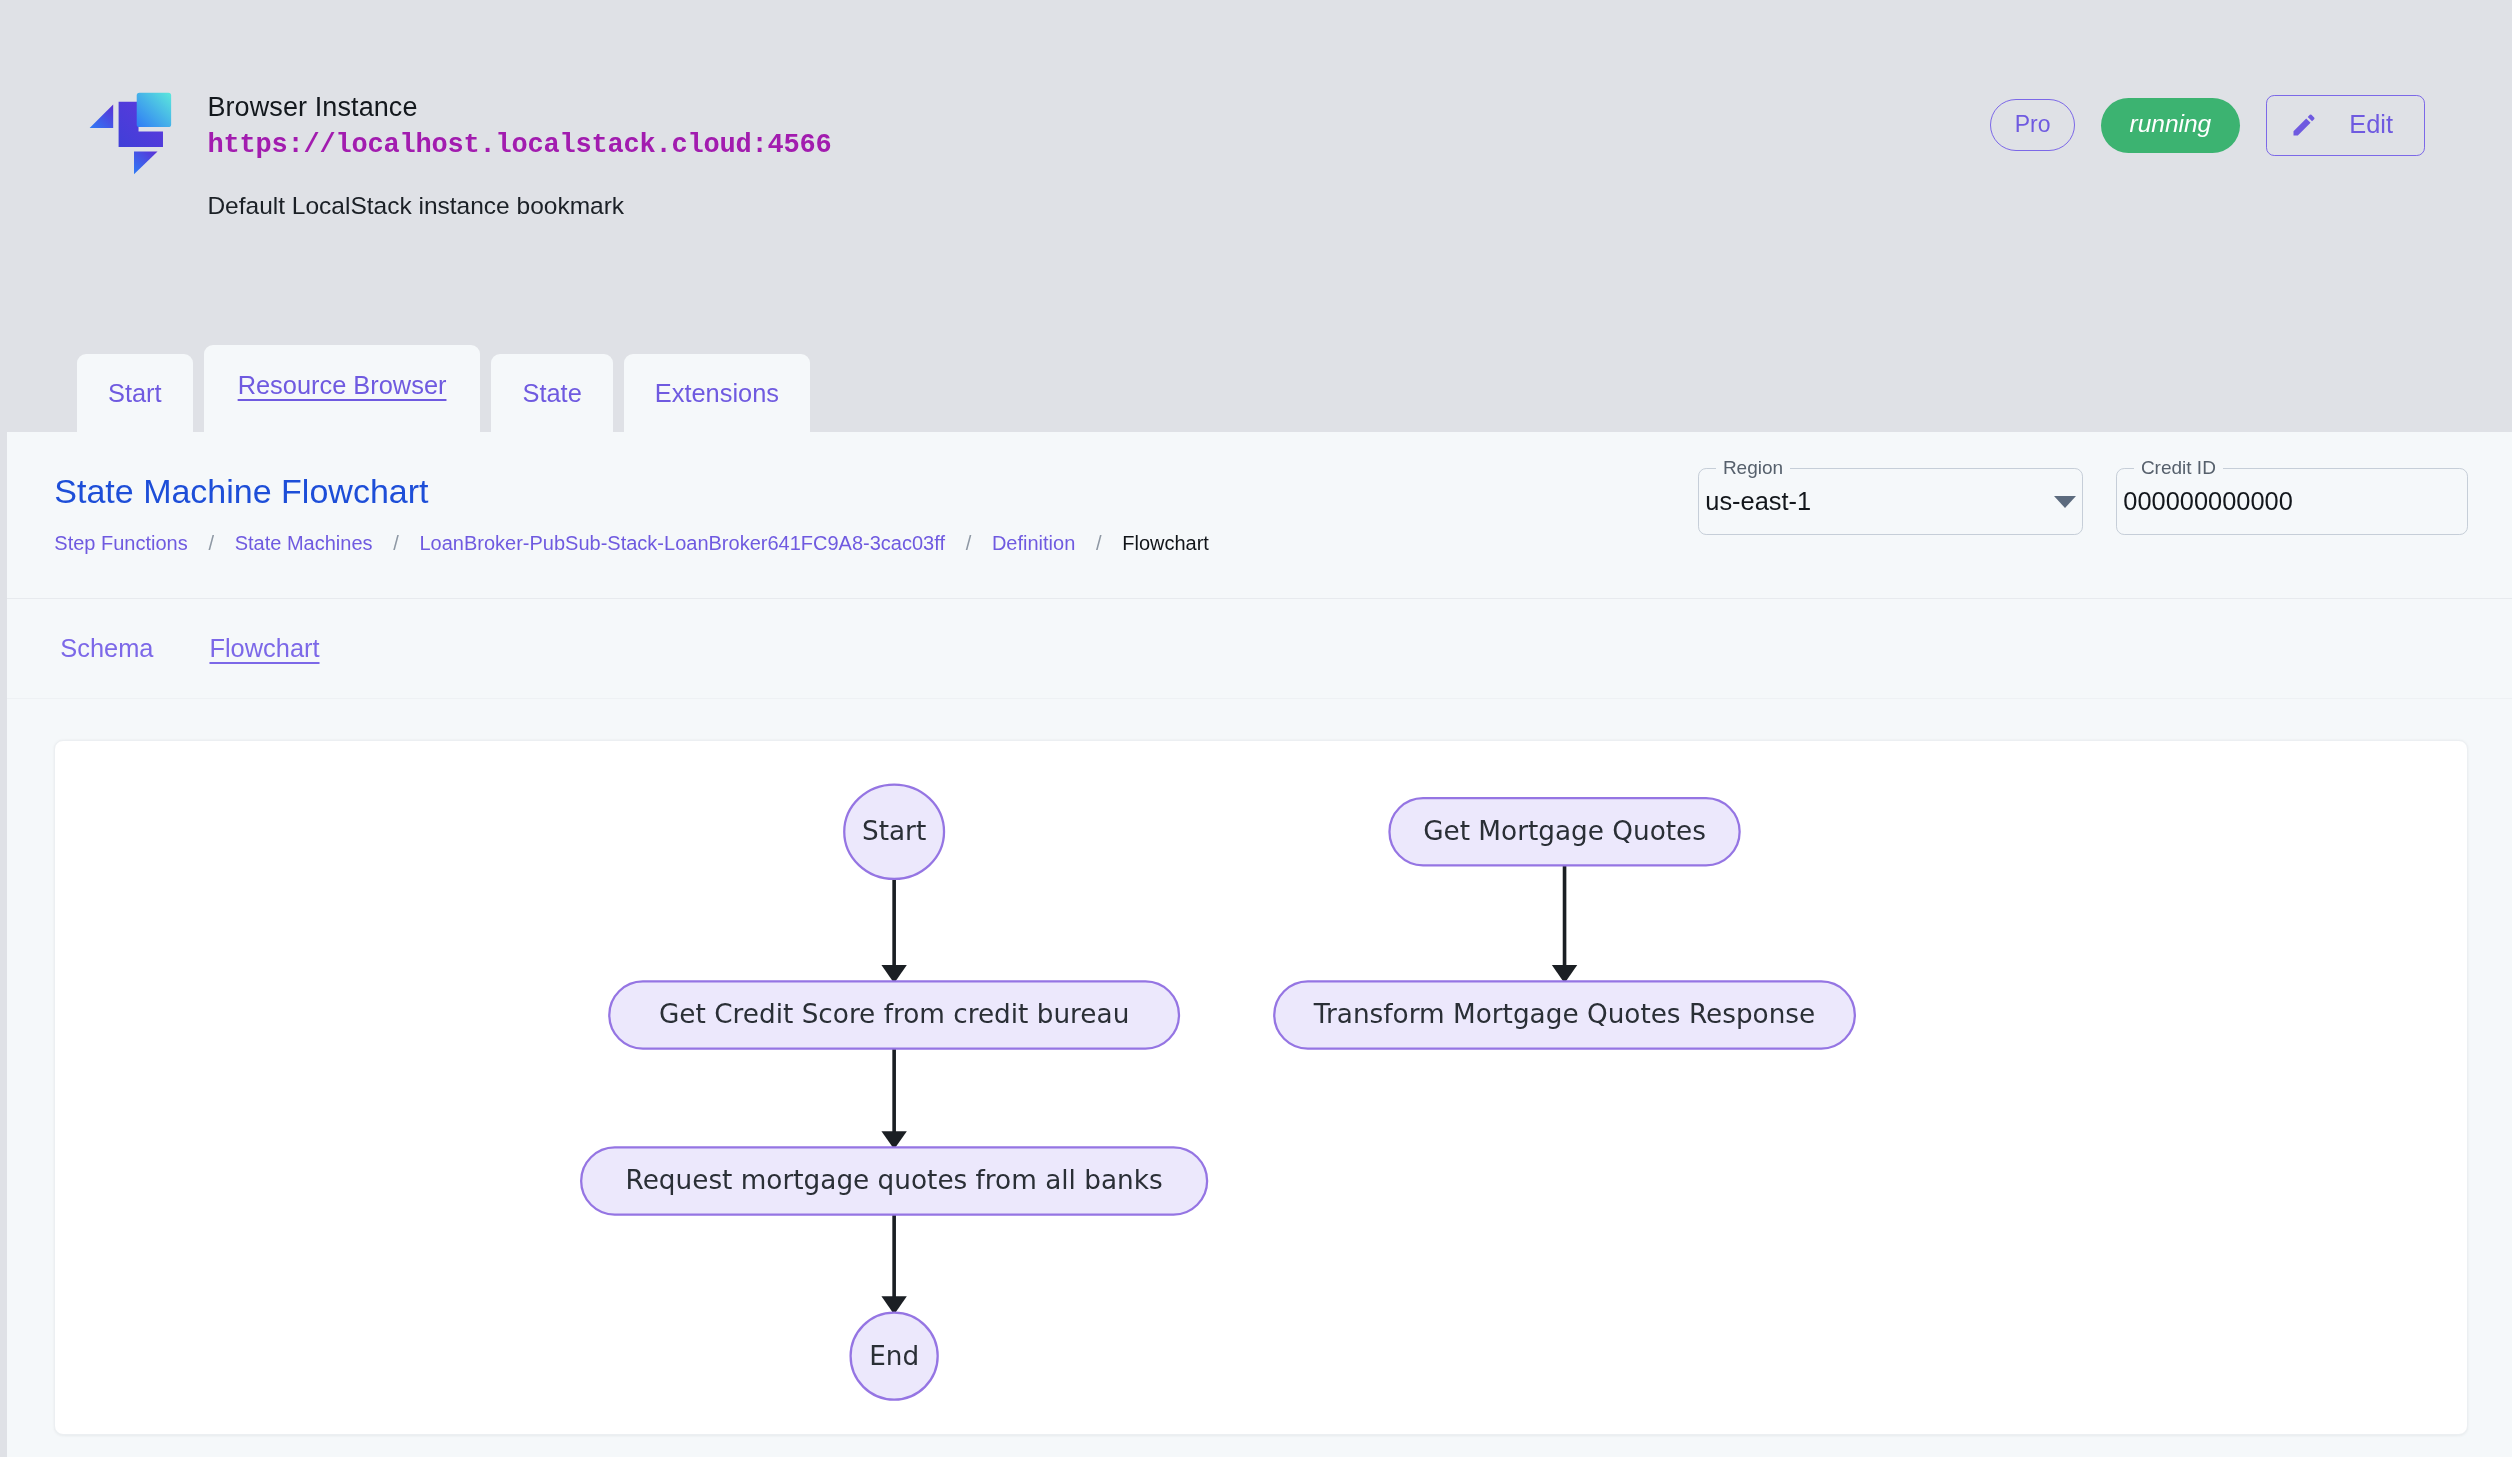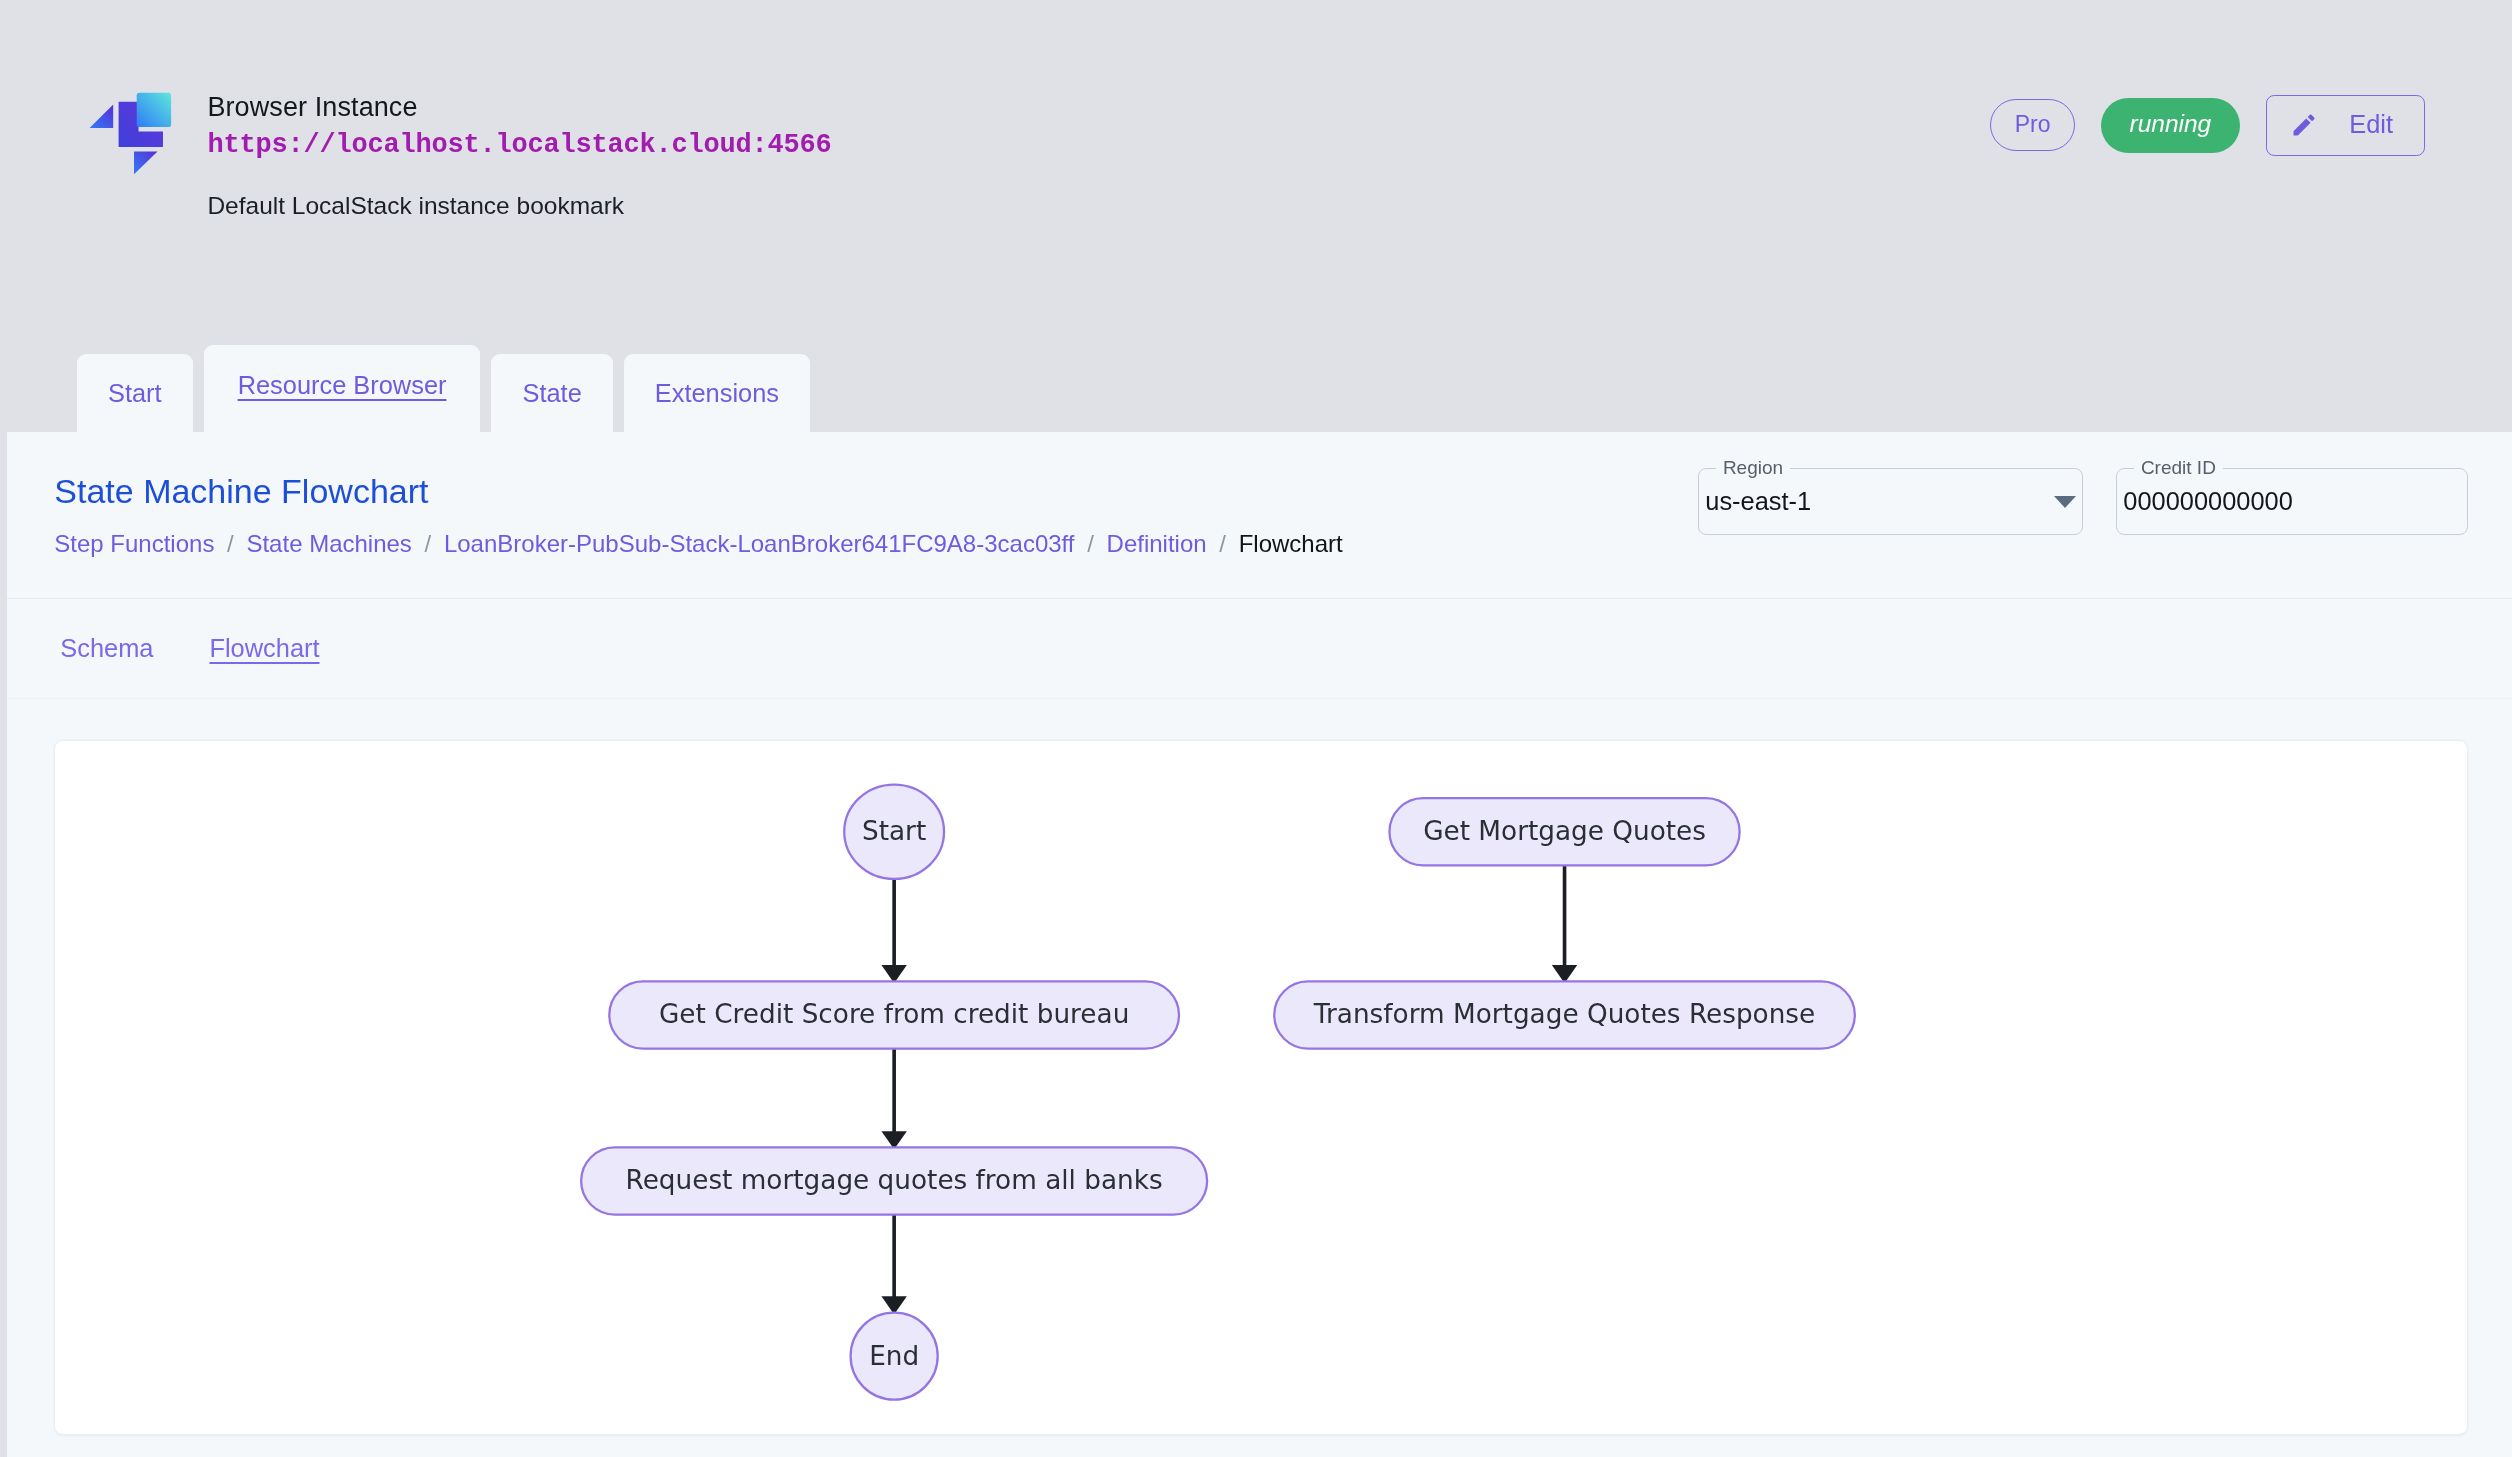--- a/index.html
+++ b/index.html
@@ -170,23 +170,23 @@
     line-height: 42px;
     color: #1d4ed8;
     font-weight: 400;
   }
 
   .breadcrumb {
     position: absolute;
     left: 47px; top: 98px;
     display: flex;
     align-items: flex-end;
-    font-size: 24px;
+    font-size: 20px;
     line-height: 27px;
-    gap: 0;
+    gap: 8px;
   }
   .crumb-link {
     color: #6f5ae0;
     cursor: pointer;
     white-space: nowrap;
   }
   .crumb-sep {
     color: #8e98a4;
     padding: 0 12.7px;
   }

